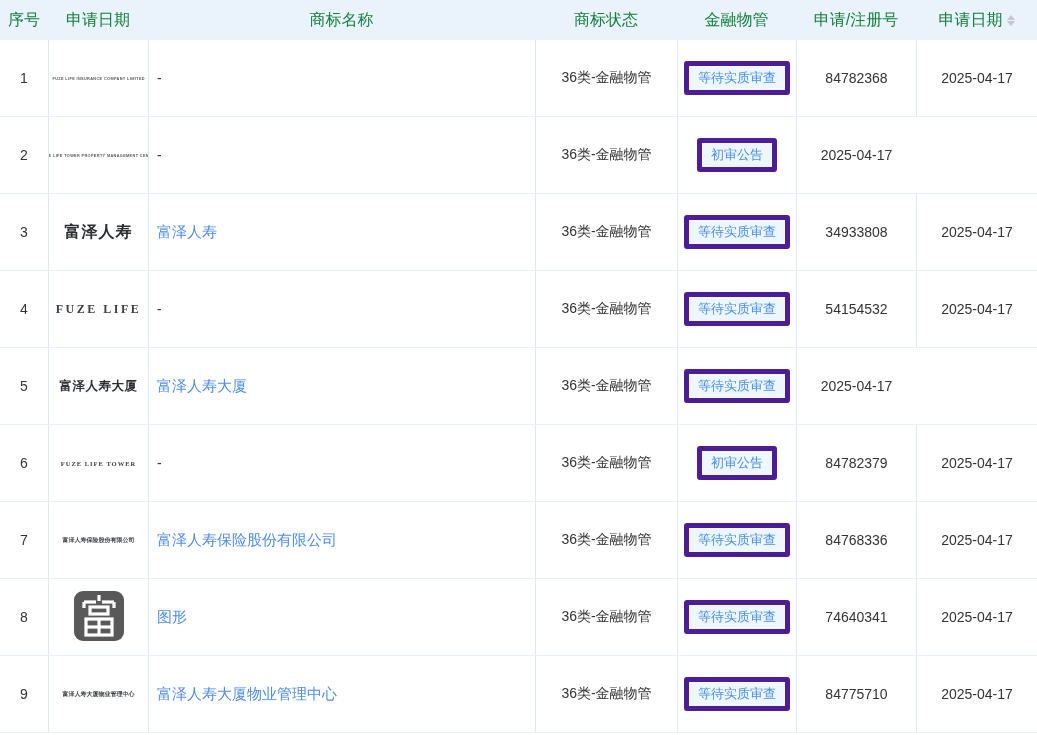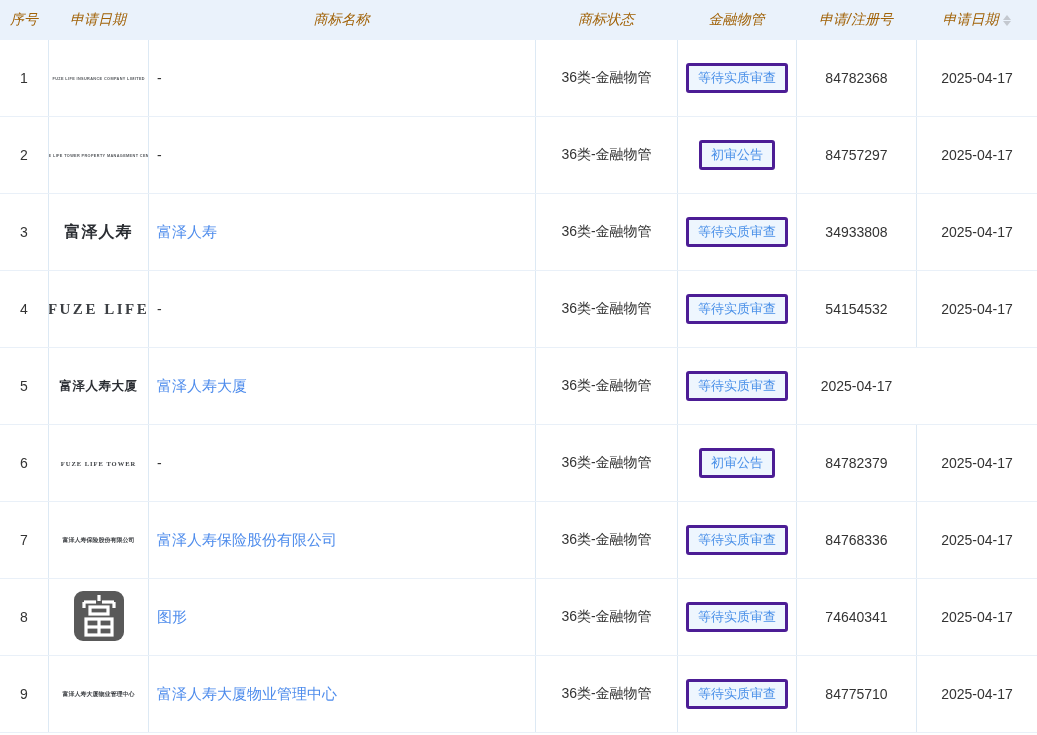--- a/index.html
+++ b/index.html
@@ -8,45 +8,45 @@
     font-family:"Liberation Sans","DejaVu Sans",sans-serif;color:#333;
     position:relative;box-sizing:border-box;
   }
   .grid-row{
     display:grid;
     grid-template-columns:48px 100px 387px 142px 119px 120px 121px;
     box-sizing:border-box;
   }
   .thead{
     height:40px;background:#EAF2FB;align-items:center;
-    font-size:14px;color:#a16207;font-style:italic;
+    font-size:16px;color:#15803d;
   }
   .thead .cell{text-align:center;display:flex;align-items:center;justify-content:center;gap:4px;}
   .trow{
     height:77px;border-bottom:1px solid #e9f0f8;
   }
   .trow .cell{
     display:flex;align-items:center;justify-content:center;
     border-left:1px solid #dde9f4;font-size:14px;color:#333;
     box-sizing:border-box;overflow:hidden;
   }
   .trow .cell:first-child{border-left:none;}
   .cell.name-cell{justify-content:flex-start;padding-left:8px;}
   .name-link{color:#4e8cec;cursor:pointer;font-size:15px;}
   .name-dash{color:#333;}
   .status-badge{
-    display:inline-block;color:#4a90e8;border:3px solid #4c1d95;background:#eef6fe;
+    display:inline-block;color:#4a90e8;border:5px solid #4c1d95;background:#eef6fe;
     border-radius:3px;padding:3px 9px;font-size:13px;line-height:1.45;white-space:nowrap;
   }
   
   .img-tiny-latin{font-size:4px;letter-spacing:.4px;color:#55585c;font-weight:700;white-space:nowrap;transform:scale(.95);}
   .img-tiny-cjk{font-size:6px;color:#3c3f43;font-weight:700;white-space:nowrap;}
   .img-cjk-lg{font-size:16px;font-weight:700;color:#2b2e33;letter-spacing:1px;white-space:nowrap;}
   .img-cjk-md{font-size:12.5px;font-weight:700;color:#2b2e33;letter-spacing:.5px;white-space:nowrap;}
-  .img-serif-md{font-family:"Liberation Serif","DejaVu Serif",serif;font-size:15px;font-weight:700;letter-spacing:2.5px;color:#3c3f43;white-space:nowrap;}
+  .img-serif-md{font-family:"Liberation Serif","DejaVu Serif",serif;font-size:12px;font-weight:700;letter-spacing:2.5px;color:#3c3f43;white-space:nowrap;}
   .img-serif-sm{font-family:"Liberation Serif","DejaVu Serif",serif;font-size:6.5px;font-weight:700;letter-spacing:1px;color:#3c3f43;white-space:nowrap;}
   
   .sorter{display:inline-flex;flex-direction:column;gap:1px;}
   .caret-up{width:0;height:0;border-left:4px solid transparent;border-right:4px solid transparent;border-bottom:5px solid #c3c8cf;}
   .caret-down{width:0;height:0;border-left:4px solid transparent;border-right:4px solid transparent;border-top:5px solid #c3c8cf;}
 </style>
 </head>
 <body>
 
 <div class="tm-table">
@@ -99,23 +99,20 @@
         <div class="cell name-cell">
           <span class="name-dash">-</span>
         </div>
         <div class="cell">
           <span>36类-金融物管</span>
         </div>
         <div class="cell">
           <span class="status-badge">初审公告</span>
         </div>
         <div class="cell">
-          <span>84757297</span>
-        </div>
-        <div class="cell">
           <span>2025-04-17</span>
         </div>
       </div>
       <div class="grid-row trow">
         <div class="cell">
           <span>3</span>
         </div>
         <div class="cell">
           <span class="img-cjk-lg">富泽人寿</span>
         </div>

